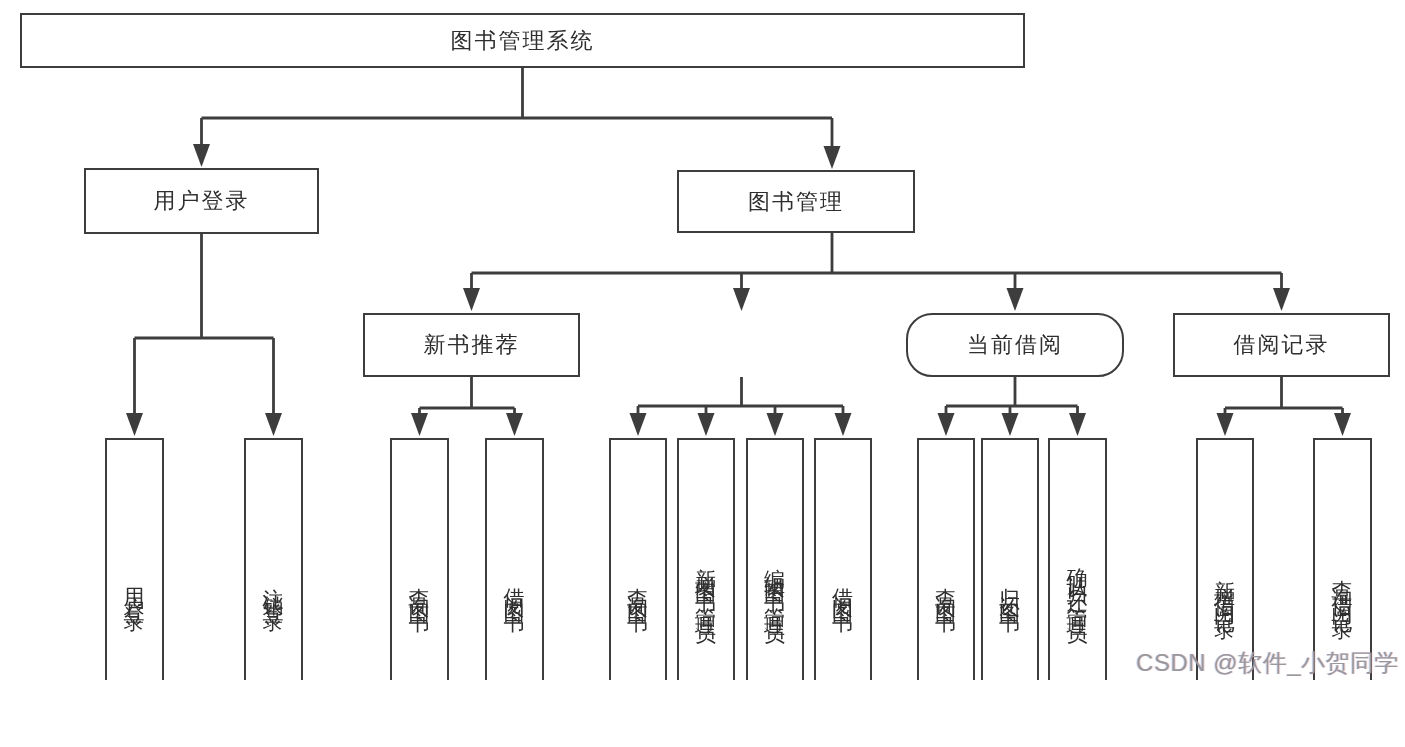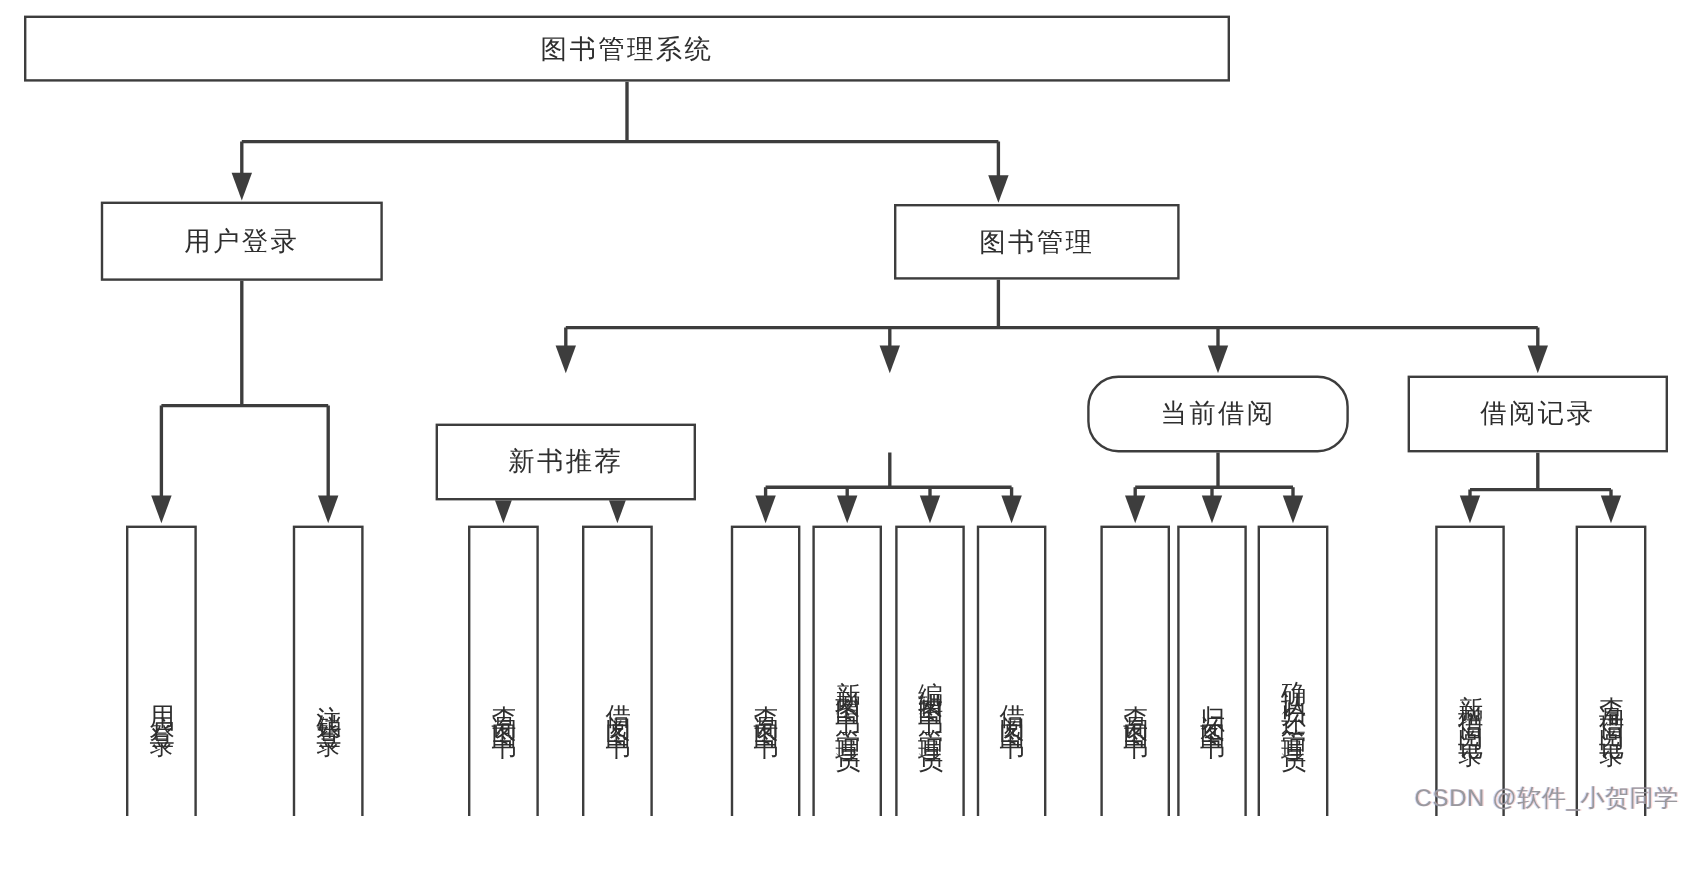--- a/index.html
+++ b/index.html
@@ -37,21 +37,21 @@
     writing-mode:vertical-rl;
     text-orientation:mixed;
     font-size:21px;
     letter-spacing:8px;
     line-height:1;
     padding:4px 0;
   }
   .watermark{
     position:absolute;z-index:3;
     right:6px;bottom:1px;
-    font-size:20px;
+    font-size:24px;
     color:var(--watermark);
     letter-spacing:0.5px;
     text-shadow:1px 0 rgba(220,90,90,.25), -1px 0 rgba(90,120,220,.25);
     white-space:nowrap;
   }
 </style>
 </head>
 <body>
 
 <div class="stage">
@@ -105,23 +105,23 @@
     <g>
       <path class="cl" d="M1281.5 377 V408 M1225 408 H1342.5 M1225 408 V425 M1342.5 408 V425"></path>
       <use href="#ah" x="1225" y="436"></use>
       <use href="#ah" x="1342.5" y="436"></use>
     </g>
   </svg>
 
   <div class="box h" style="left:20px;top:13px;width:1005px;height:55px;">图书管理系统</div>
 
   <div class="box h" style="left:84px;top:168px;width:235px;height:66px;">用户登录</div>
-  <div class="box h" style="left:745px;top:170px;width:238px;height:63px;">图书管理</div>
+  <div class="box h" style="left:677px;top:170px;width:238px;height:63px;">图书管理</div>
 
-  <div class="box h" style="left:363px;top:313px;width:217px;height:64px;margin-top:40px;">新书推荐</div>
+  <div class="box h" style="left:363px;top:313px;width:217px;height:64px;">新书推荐</div>
   <div class="box h" style="left:906px;top:313px;width:218px;height:64px;border-radius:26px;">当前借阅</div>
   <div class="box h" style="left:1173px;top:313px;width:217px;height:64px;">借阅记录</div>
 
   <div class="box v" style="left:105px;top:438px;width:59px;height:297px;">用户登录</div>
   <div class="box v" style="left:244px;top:438px;width:59px;height:297px;">注销登录</div>
 
   <div class="box v" style="left:390px;top:438px;width:59px;height:297px;">查询图书</div>
   <div class="box v" style="left:485px;top:438px;width:59px;height:297px;">借阅图书</div>
 
   <div class="box v" style="left:609px;top:438px;width:58px;height:297px;">查询图书</div>

